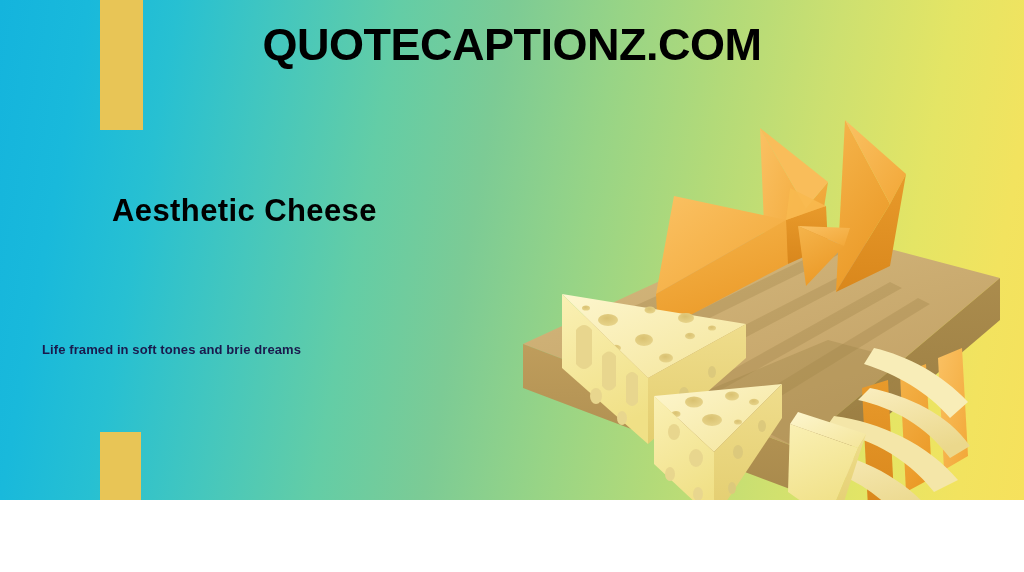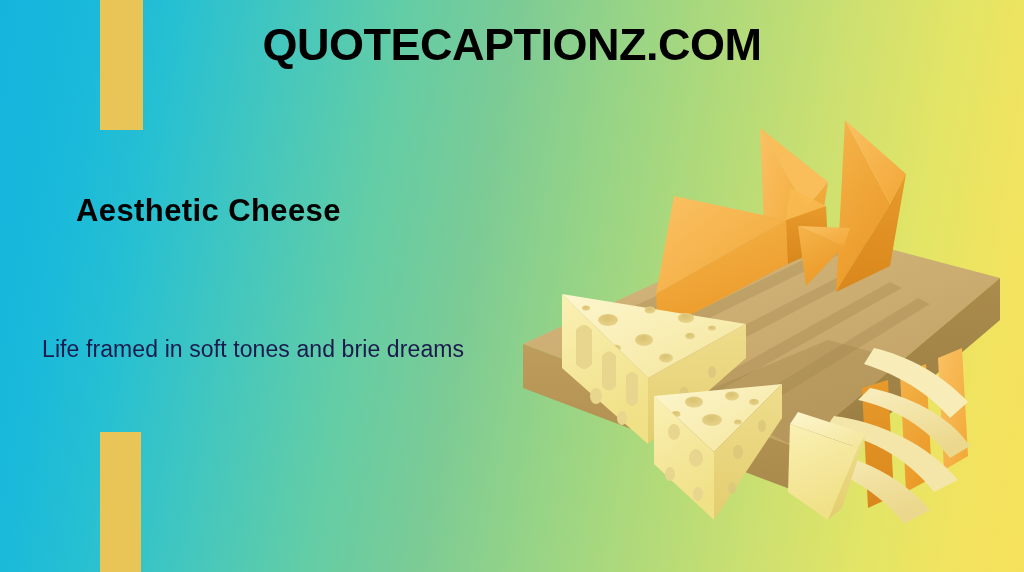--- a/index.html
+++ b/index.html
@@ -6,21 +6,21 @@
     margin: 0;
     padding: 0;
     background: #ffffff;
   }
   body {
     font-family: "Liberation Sans", sans-serif;
   }
   #banner {
     position: relative;
     width: 1024px;
-    height: 572px;
+    height: 500px;
     overflow: hidden;
     background: linear-gradient(100deg,
         #14b4dd 0%,
         #19b9db 8%,
         #27c0d2 16%,
         #45c7bd 26%,
         #63cda6 36%,
         #7ccb95 46%,
         #97d486 56%,
         #b2da79 66%,
@@ -56,29 +56,29 @@
     position: absolute;
     left: 30px;
     top: 188px;
     width: 470px;
     font-size: 31px;
     font-weight: bold;
     line-height: 46px;
     letter-spacing: 0.4px;
     color: #000000;
   }
-  #headline .hl-line { display: block; }
+  #headline .hl-line { display: block; margin-left: 36px; }
   #headline .hl-line.indent { padding-left: 46px; }
   #subtitle {
     position: absolute;
     left: 42px;
     top: 334px;
     width: 460px;
-    font-size: 23px;
-    font-weight: normal;
+    font-size: 13px;
+    font-weight: bold;
     line-height: 31px;
     letter-spacing: 0.1px;
     color: #1a1a4d;
   }
 
   
   #cheese-illustration {
     position: absolute;
     left: 498px;
     top: 96px;

